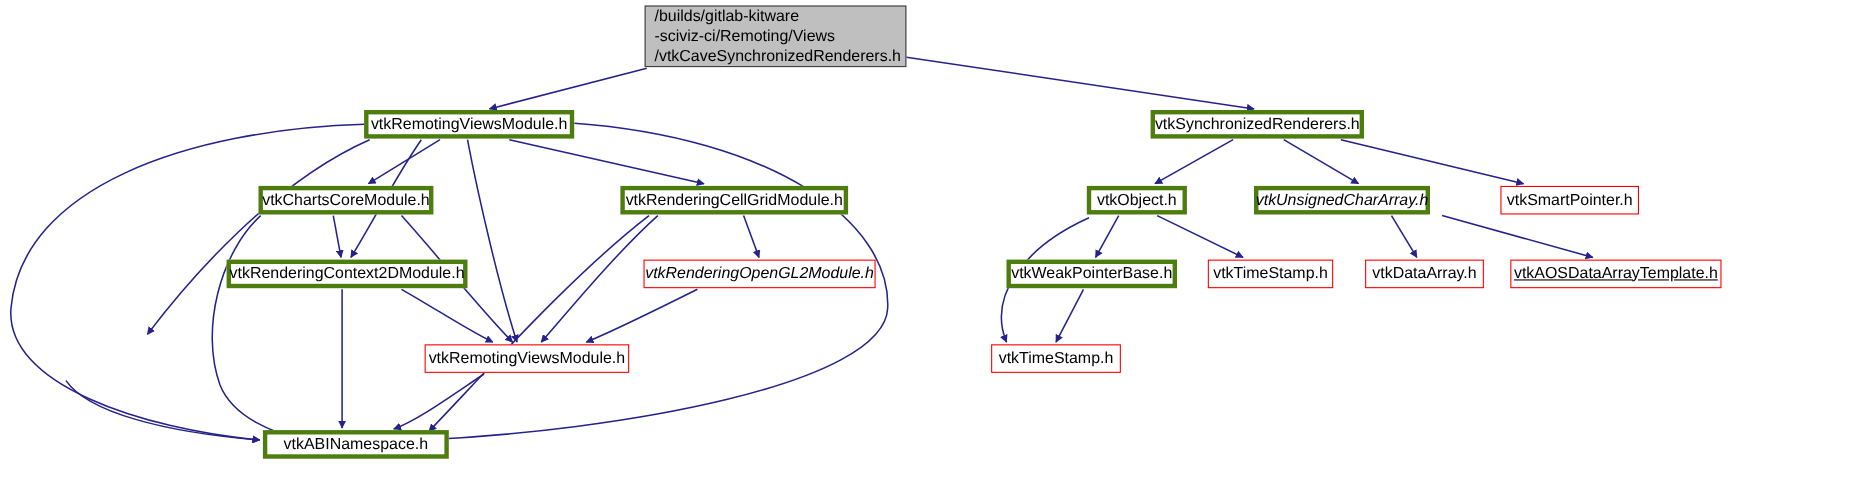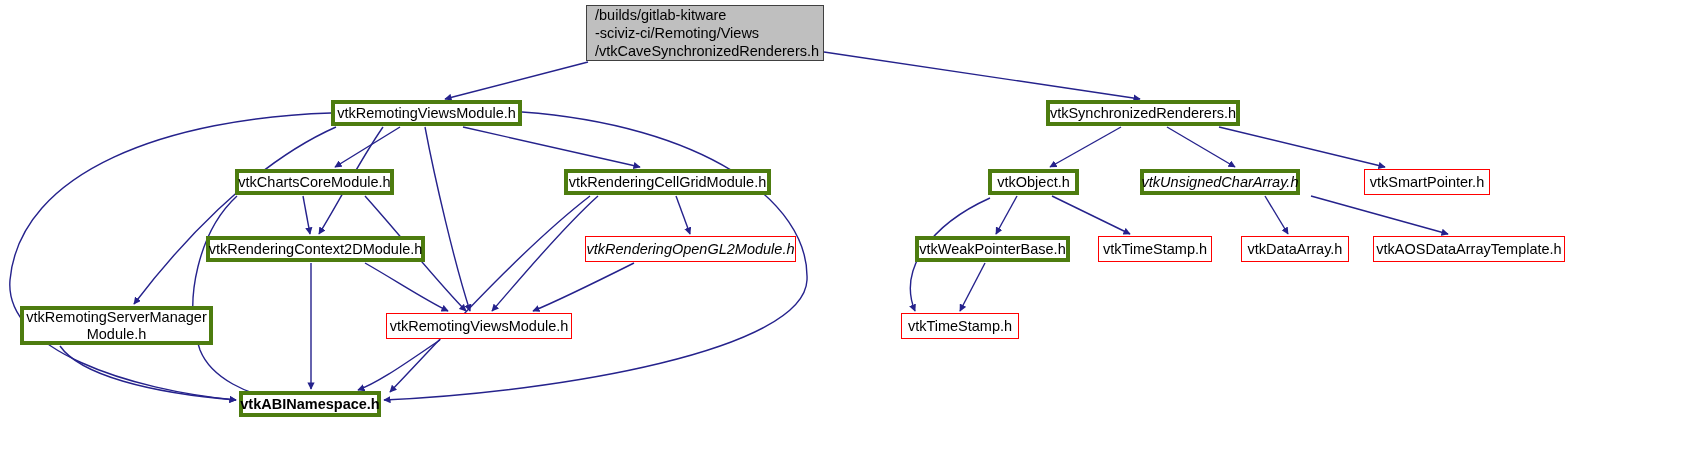--- a/index.html
+++ b/index.html
@@ -176,34 +176,30 @@
   </div>
 
   <div class="node red" id="node-time_stamp" style="left: 1098px; top: 236px; width: 114px; height: 26px;">
     <span class="node-label">vtkTimeStamp.h</span>
   </div>
 
   <div class="node red" id="node-data_array" style="left: 1241px; top: 236px; width: 108px; height: 26px;">
     <span class="node-label">vtkDataArray.h</span>
   </div>
 
-  <div class="node red" id="node-aos_data_array_template" style="left: 1373px; top: 236px; width: 192px; height: 26px;">
+  <div class="node red" id="node-aos_data_array_template" style="left: 1373px; top: 236px; width: 192px; height: 26px; text-decoration: underline;">
     <span class="node-label">vtkAOSDataArrayTemplate.h</span>
   </div>
 
-  <div class="node" id="node-remoting_server_manager_module" style="left: 20px; top: 306px; width: 193px; height: 39px;">
-    <span class="node-label">vtkRemotingServerManager
-Module.h</span>
-  </div>
 
   <div class="node red" id="node-rendering_core_module" style="left: 386px; top: 313px; width: 186px; height: 26px;">
     <span class="node-label">vtkRemotingViewsModule.h</span>
   </div>
 
   <div class="node red" id="node-object_base" style="left: 901px; top: 313px; width: 118px; height: 26px;">
     <span class="node-label">vtkTimeStamp.h</span>
   </div>
 
-  <div class="node" id="node-abi_namespace" style="left: 239px; top: 391px; width: 142px; height: 26px; font-weight: bold;">
+  <div class="node" id="node-abi_namespace" style="left: 239px; top: 391px; width: 169px; height: 26px;">
     <span class="node-label">vtkABINamespace.h</span>
   </div>
 
 </div>
 
 </body></html>

